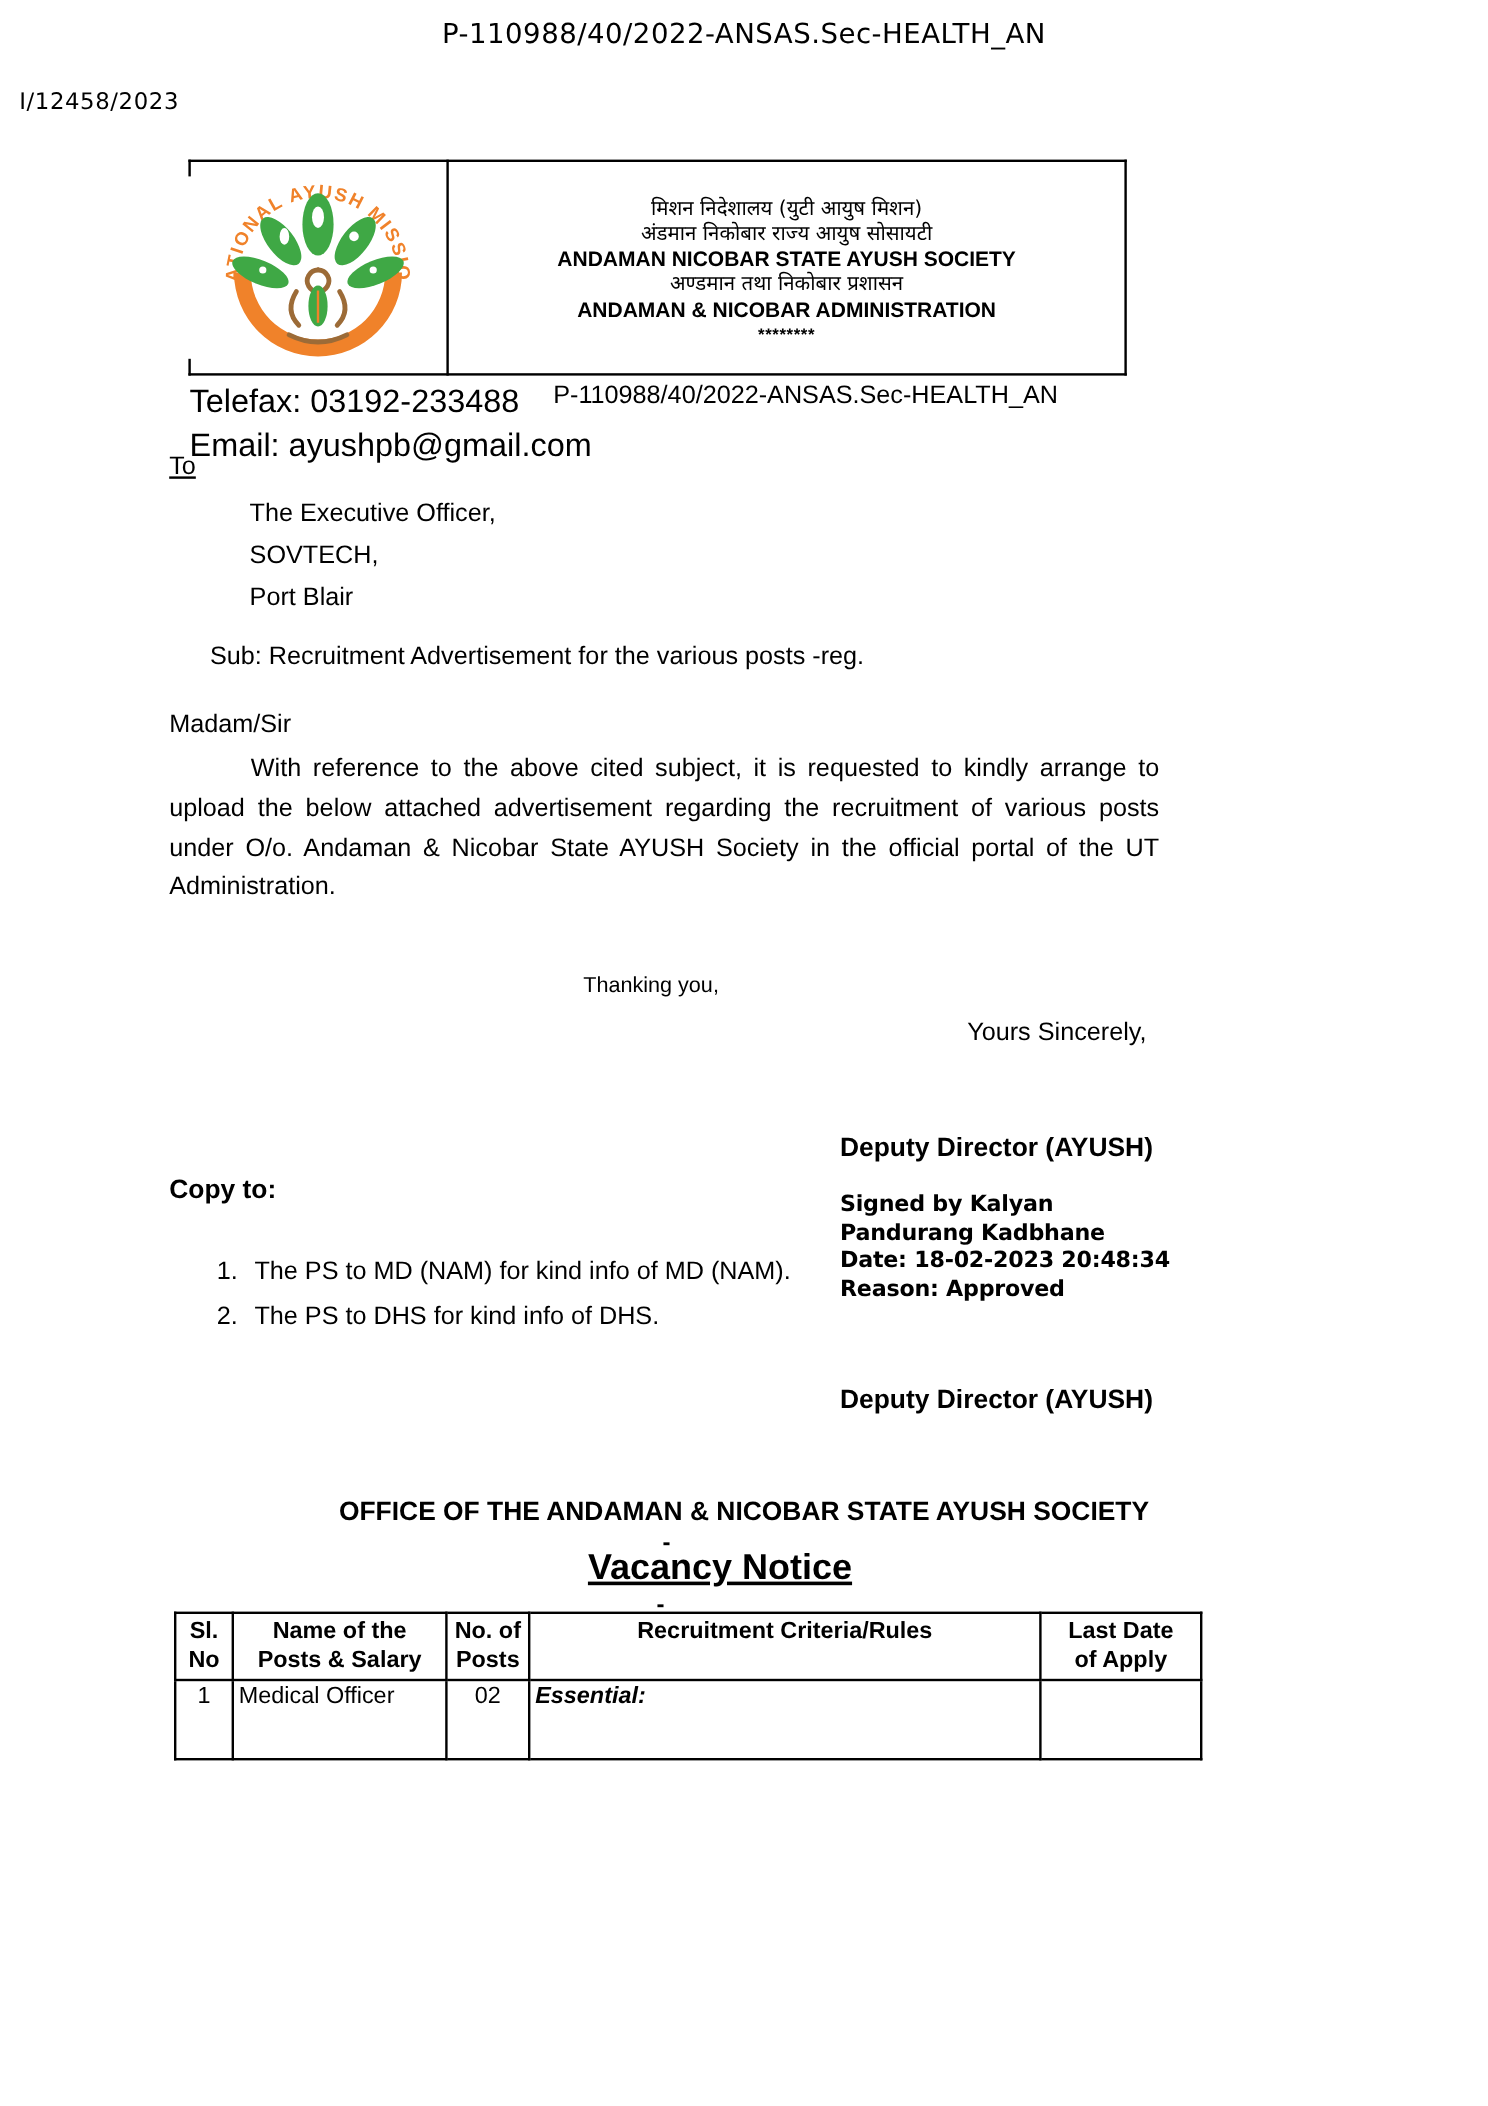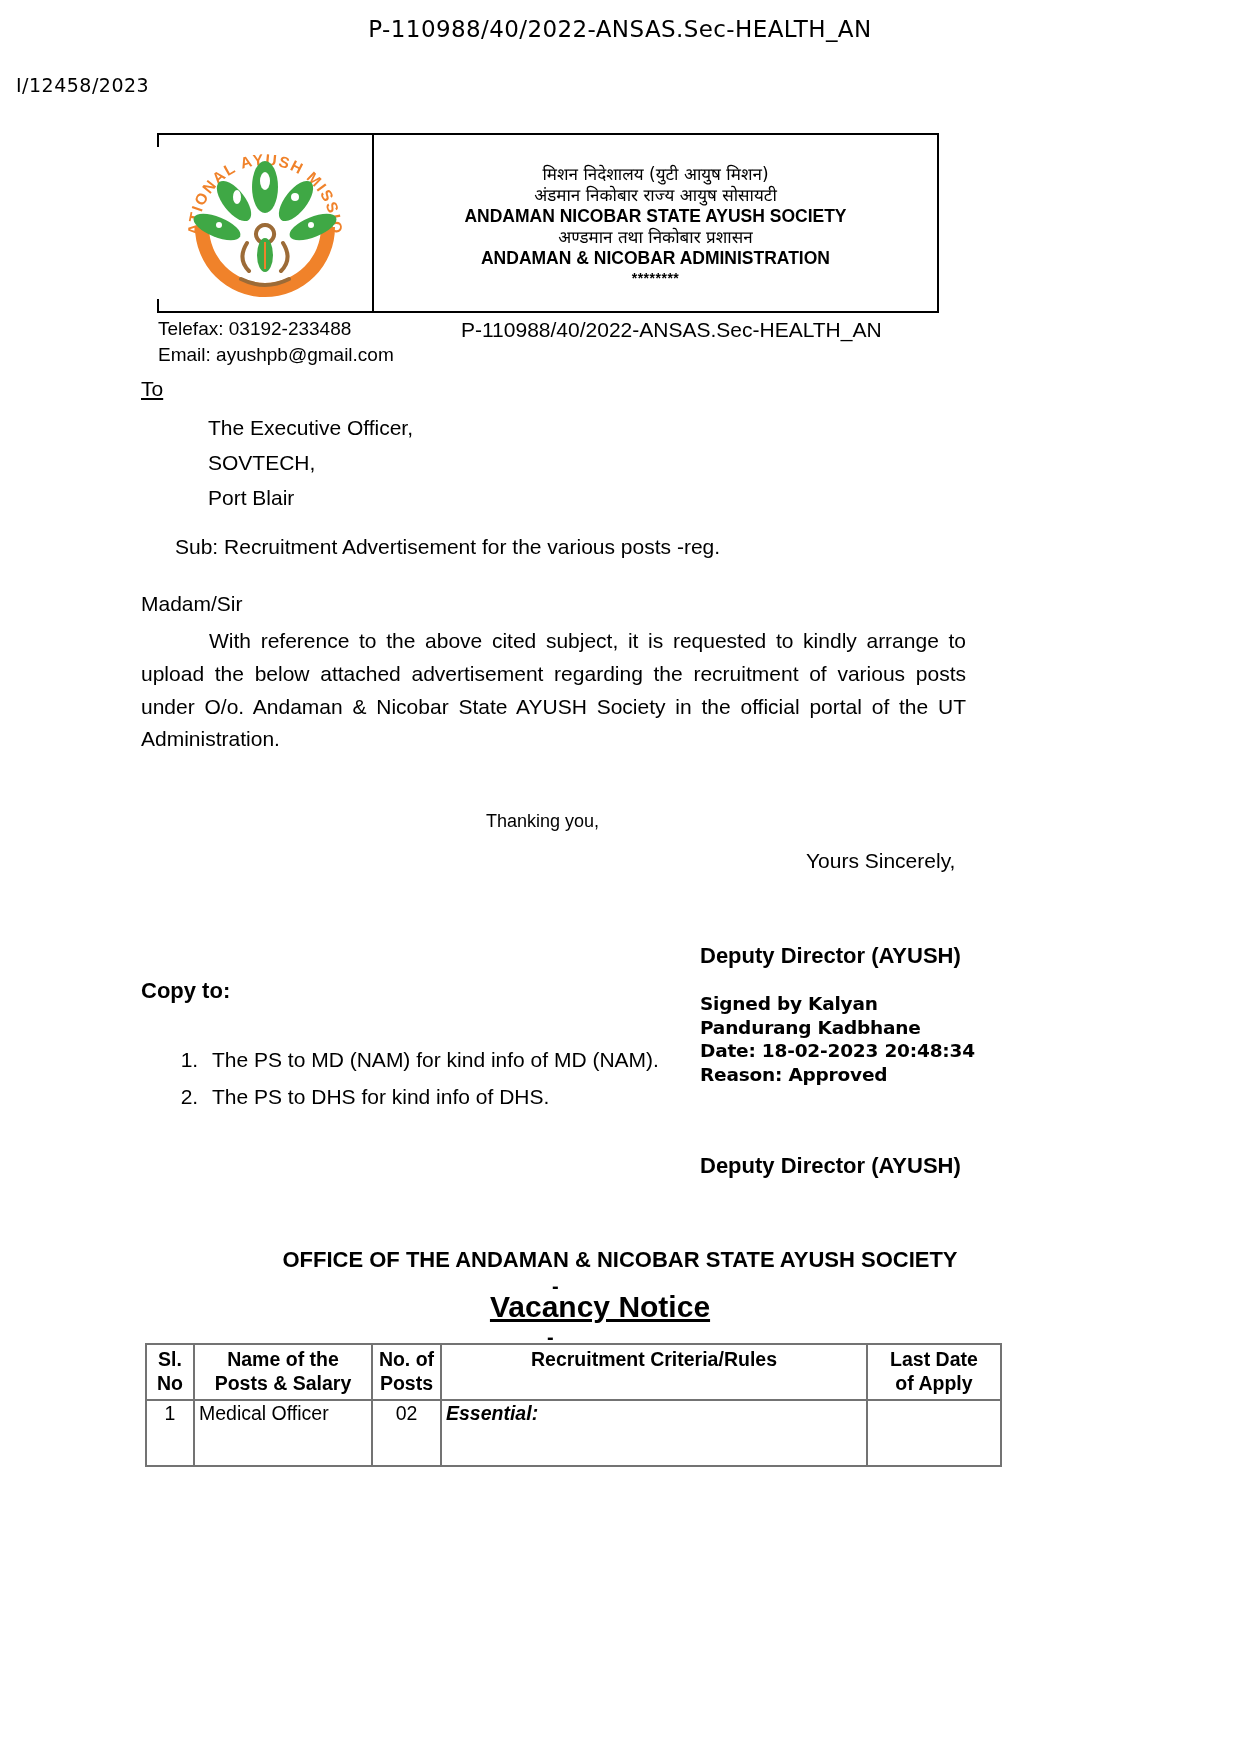--- a/index.html
+++ b/index.html
@@ -120,21 +120,21 @@
     font-weight: bold;
     letter-spacing: 0.5px;
     margin-top: 1px;
   }
 
   
   .contact-block {
     position: absolute;
     top: 316px;
     left: 158px;
-    font-size: 19px;
+    font-size: 27px;
     line-height: 1.38;
   }
   .ref-block {
     position: absolute;
     top: 316px;
     left: 461px;
     font-size: 21px;
     line-height: 1.38;
   }
   .ref-block .line2 { margin-top: 7px; }
@@ -276,21 +276,21 @@
   
   .vac-table {
     position: absolute;
     top: 1343px;
     left: 145px;
     width: 825px;
     border-collapse: collapse;
     table-layout: fixed;
   }
   .vac-table th, .vac-table td {
-    border: 2px solid #737373;
+    border: 2px solid #000000;
     font-size: 19.5px;
     padding: 1px 4px;
     vertical-align: top;
   }
   .vac-table th {
     font-weight: bold;
     text-align: center;
     line-height: 1.22;
     padding: 3px 2px;
   }

